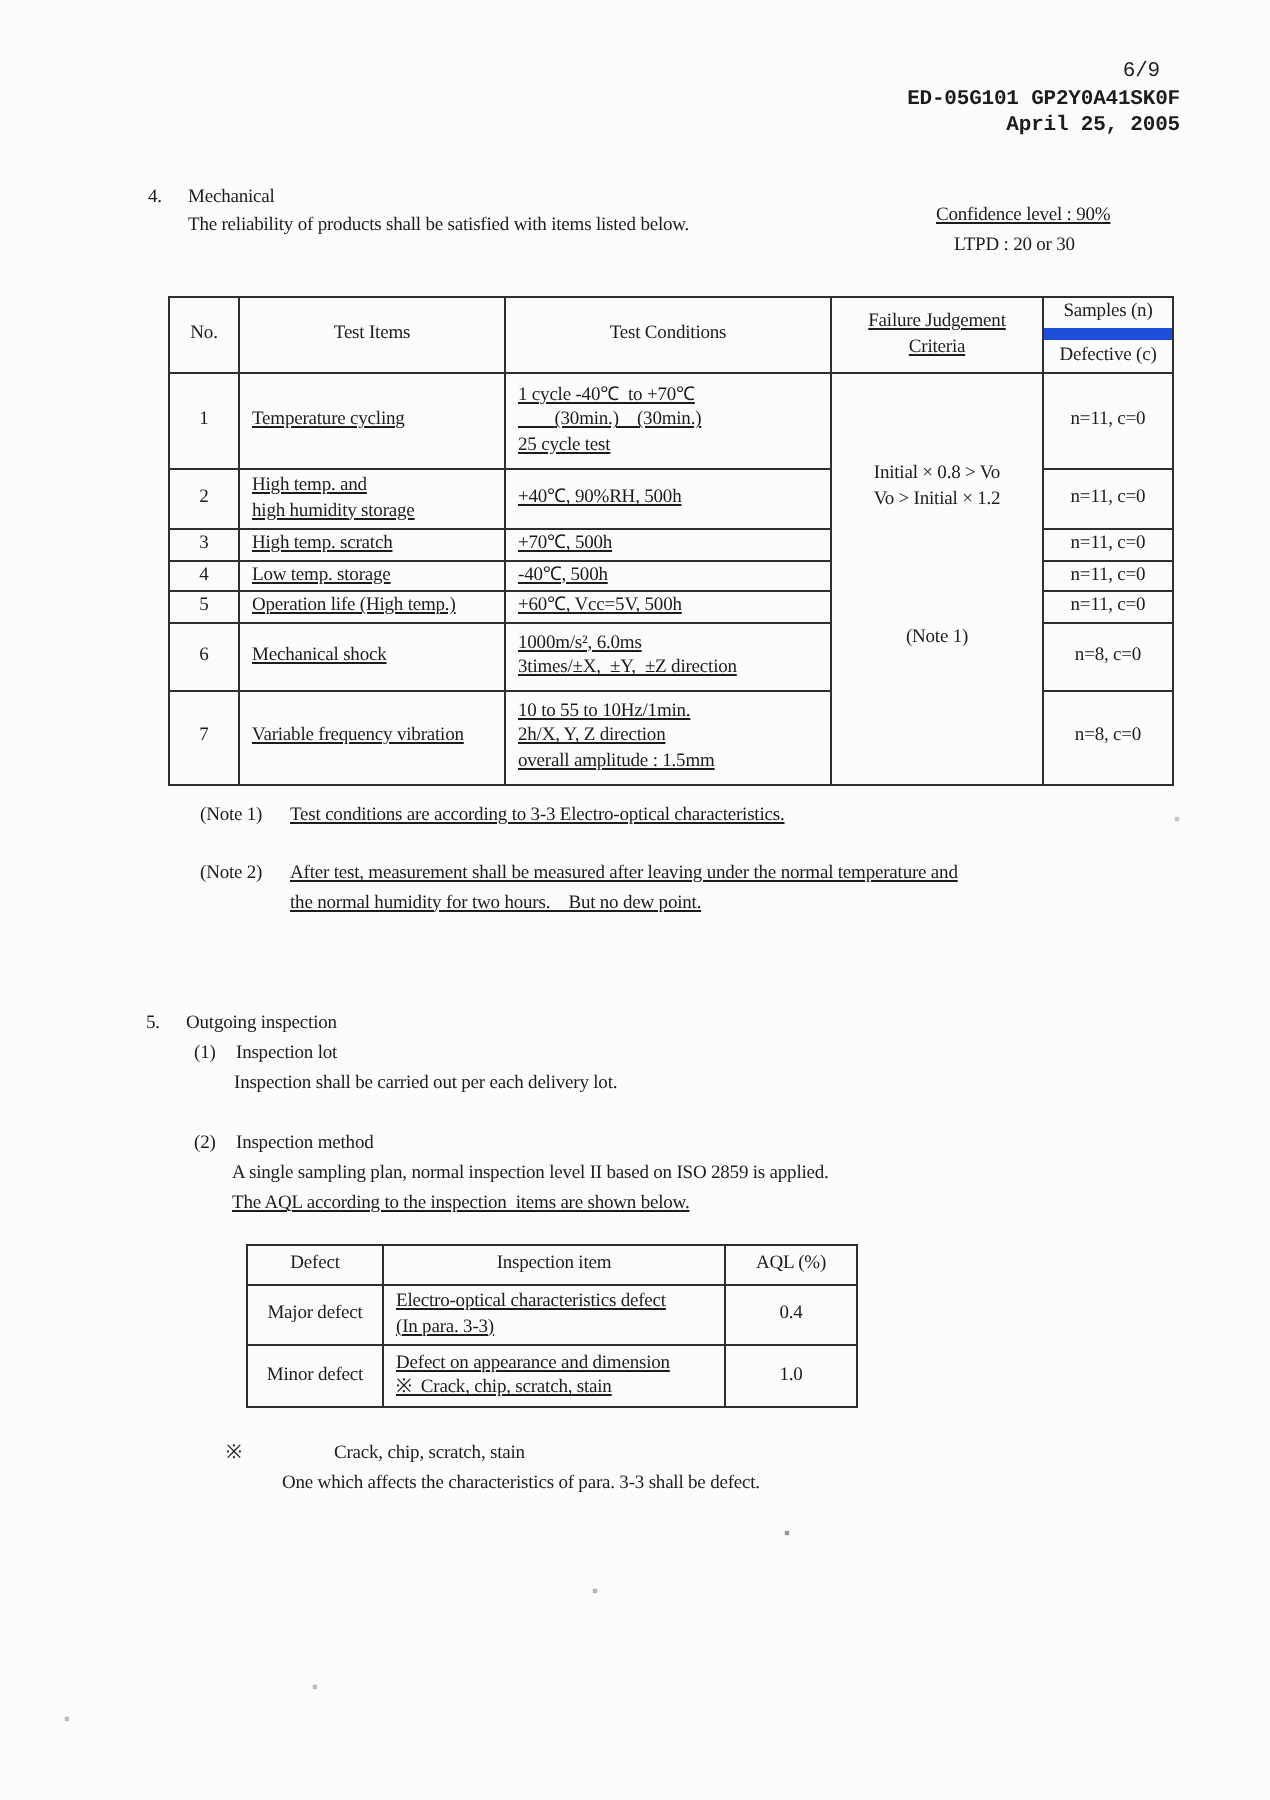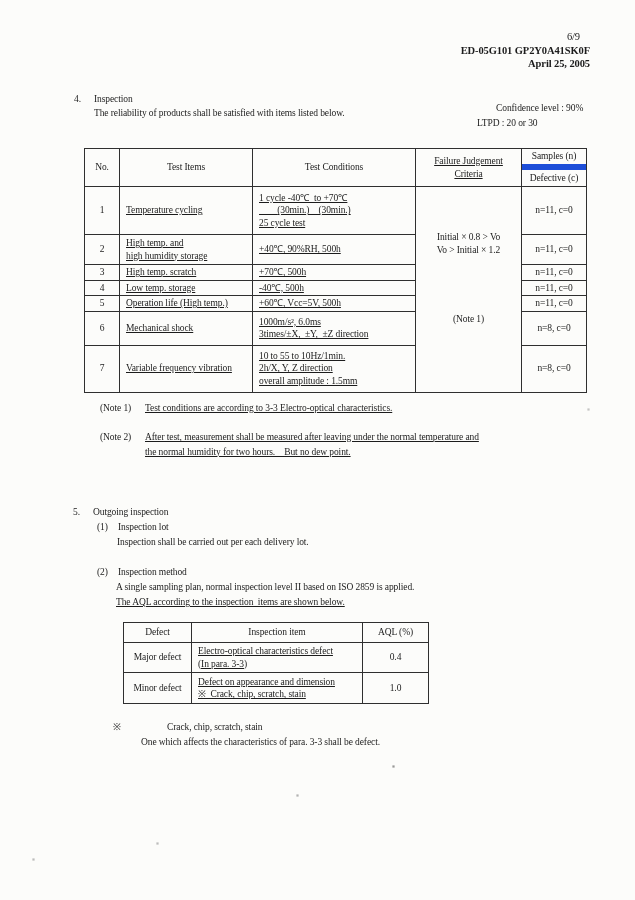--- a/index.html
+++ b/index.html
@@ -9,21 +9,21 @@
     font-family:"Liberation Serif", serif;
     overflow:hidden;
   }
   .abs { position:absolute; }
   .t { font-size:9.5px; line-height:12px; letter-spacing:-0.1px; white-space:pre-wrap; }
   .t11 { font-size:10.5px; line-height:13.5px; letter-spacing:-0.1px; }
   .pre { white-space:pre-wrap;text-decoration:underline; }
   .bold { font-weight:bold; }
 
   
-  .doc-header { top:30px; right:45px; text-align:right; }
+  .doc-header { top:30px; right:45px; text-align:right;font-family:Liberation Mono, monospace; }
   .doc-header .pgnum { margin-right:10px; }
 
   
   table { border-collapse:collapse; table-layout:fixed; }
   td {
     border:1px solid #2f2f2f;
     font-size:9.5px; line-height:12.5px; letter-spacing:-0.1px;
     padding:1px 18px 1px 6px; vertical-align:middle;
   }
   td.center { text-align:center; padding:1px 1px; }
@@ -52,23 +52,23 @@
 
 <div class="page">
 
   <div class="abs doc-header t11">
     <div class="pgnum">6/9</div>
     <div class="bold">ED-05G101  GP2Y0A41SK0F</div>
     <div class="bold">April 25, 2005</div>
   </div>
 
   <div class="abs t" style="left:74px; top:93px;">4.</div>
-  <div class="abs t" style="left:94px; top:93px;">Inspection</div>
+  <div class="abs t" style="left:94px; top:93px;">Mechanical</div>
   <div class="abs t" style="left:94px; top:107px;">The reliability of products shall be satisfied with items listed below.</div>
-  <div class="abs t" style="left:496px; top:102px;">Confidence level : 90%</div>
+  <div class="abs t" style="left:468px; top:102px;text-decoration:underline;">Confidence level : 90%</div>
   <div class="abs t" style="left:477px; top:117px;">LTPD : 20 or 30</div>
 
   <table class="abs" style="left:84px; top:148px; width:502px;">
     <colgroup>
       <col style="width:35px">
         <col style="width:133px">
         <col style="width:163px">
         <col style="width:106px">
         <col style="width:65px">
     </colgroup>

